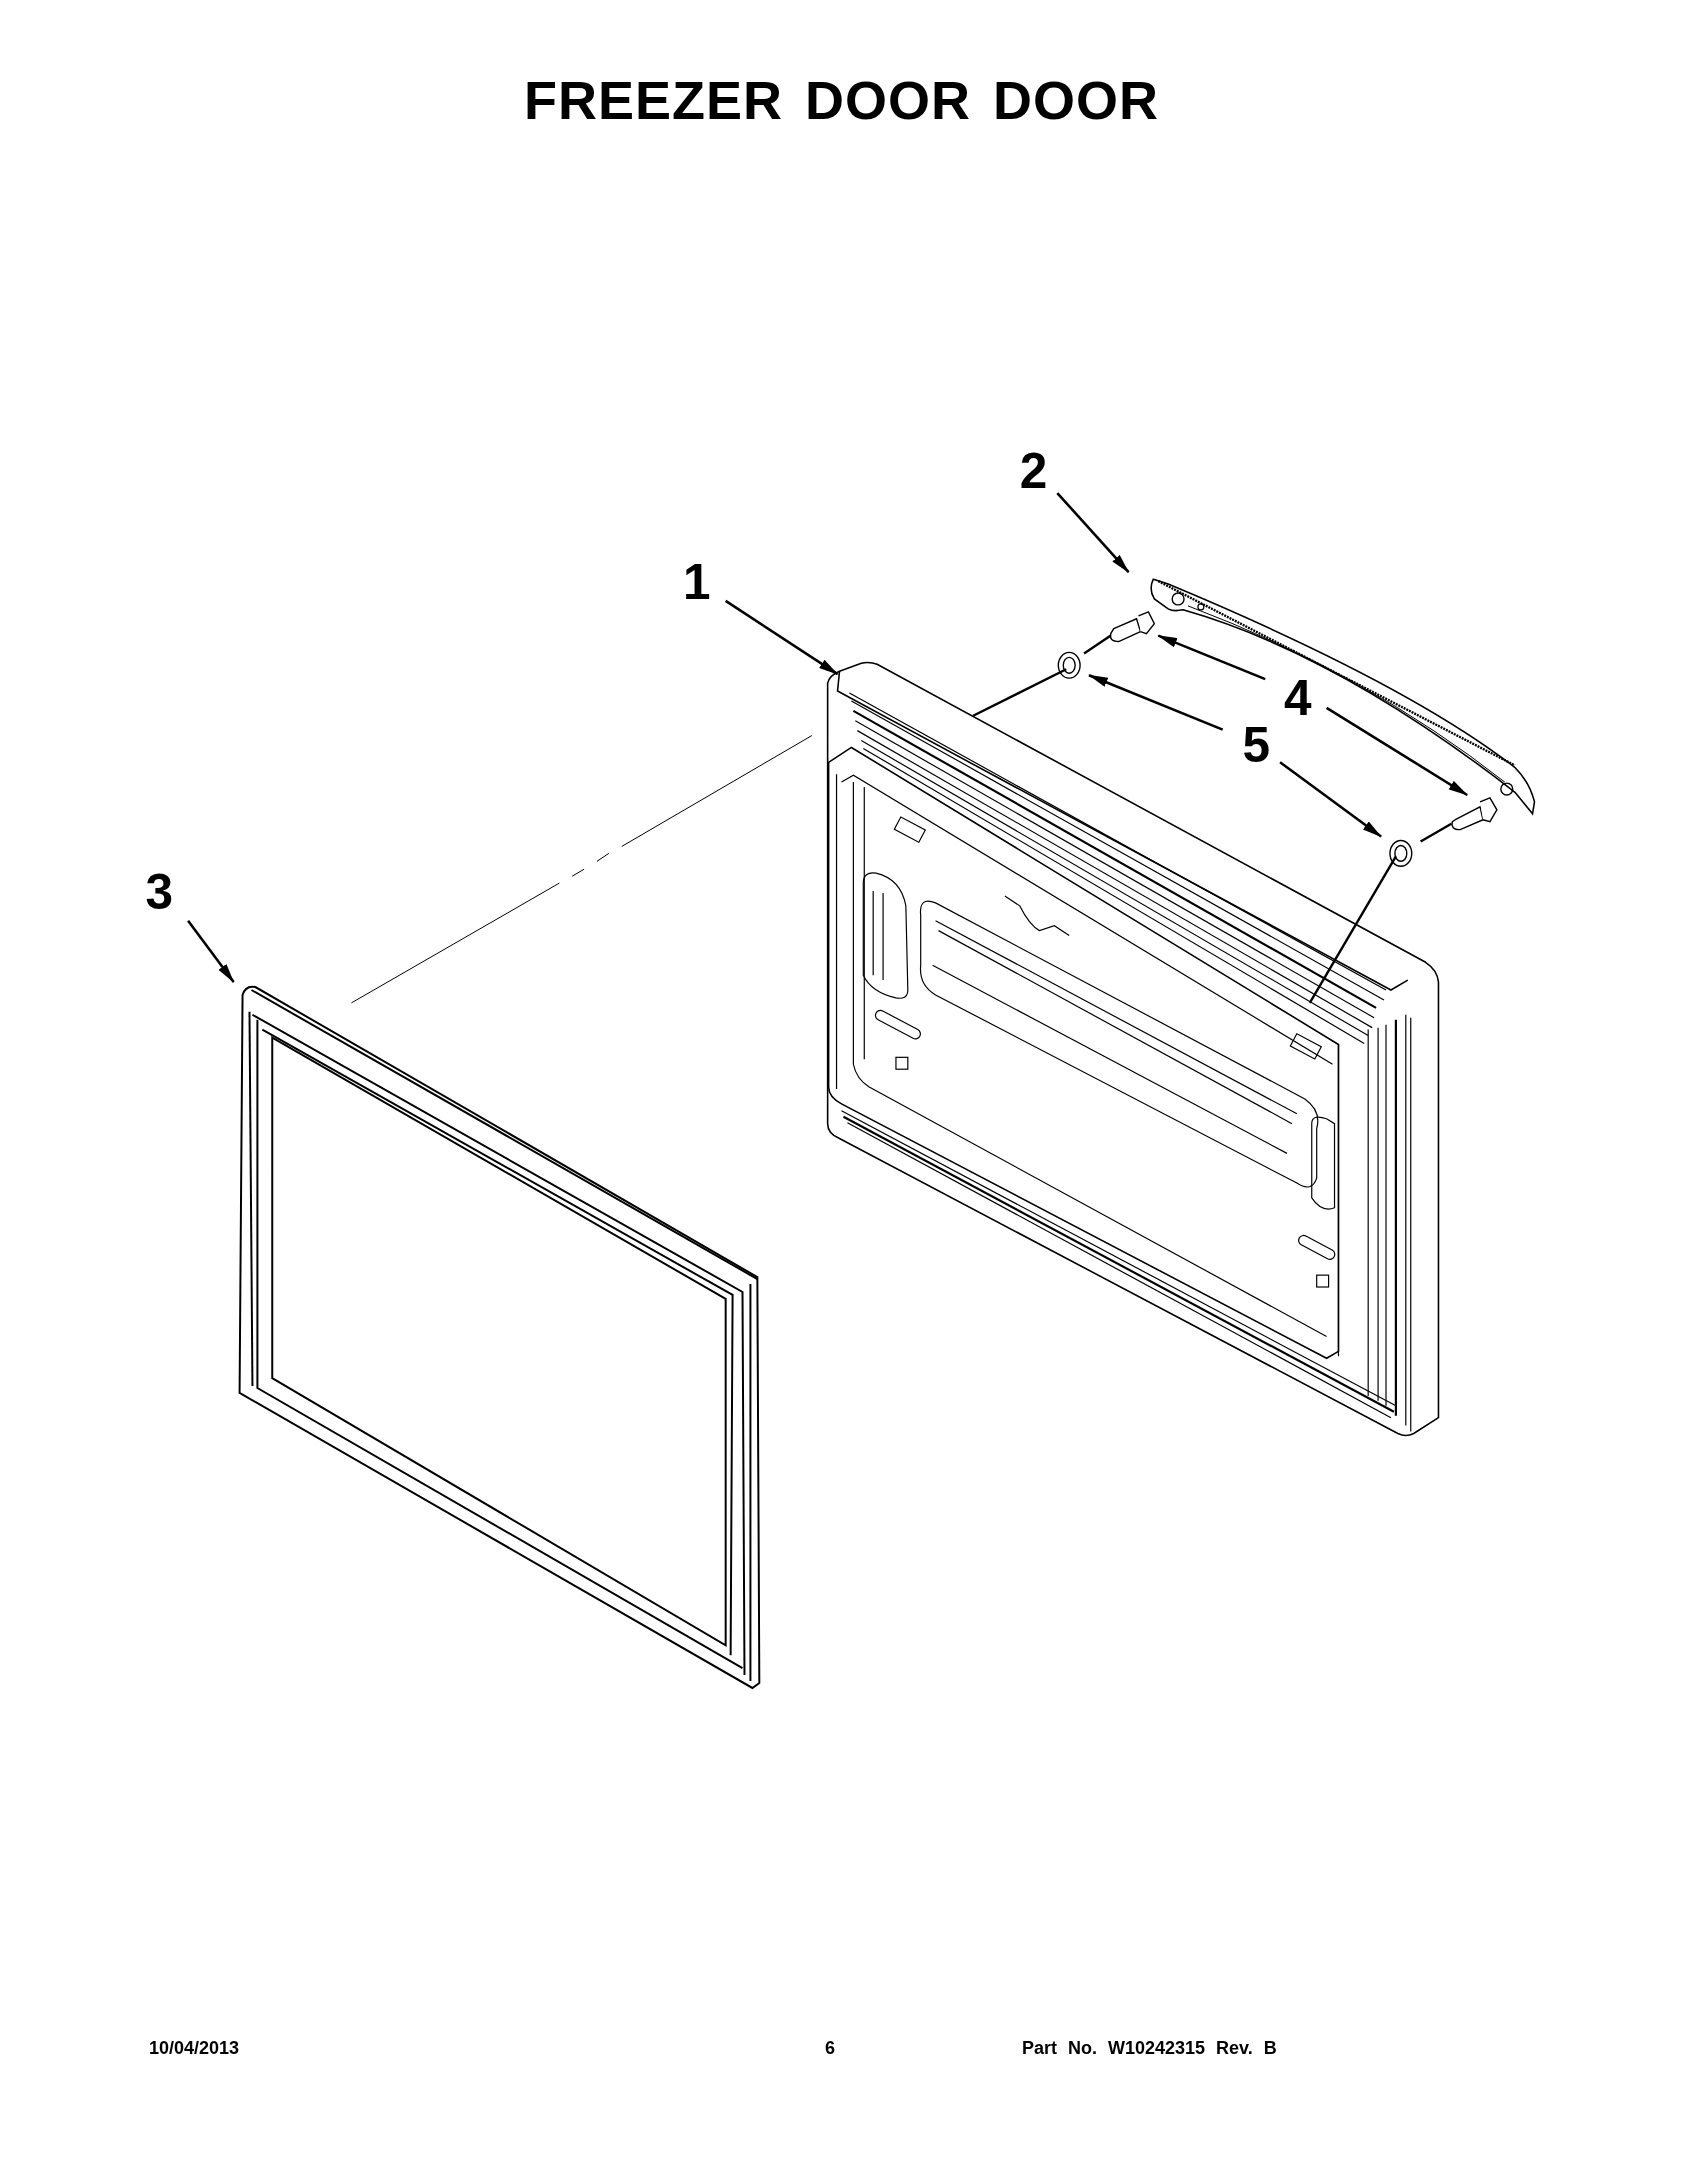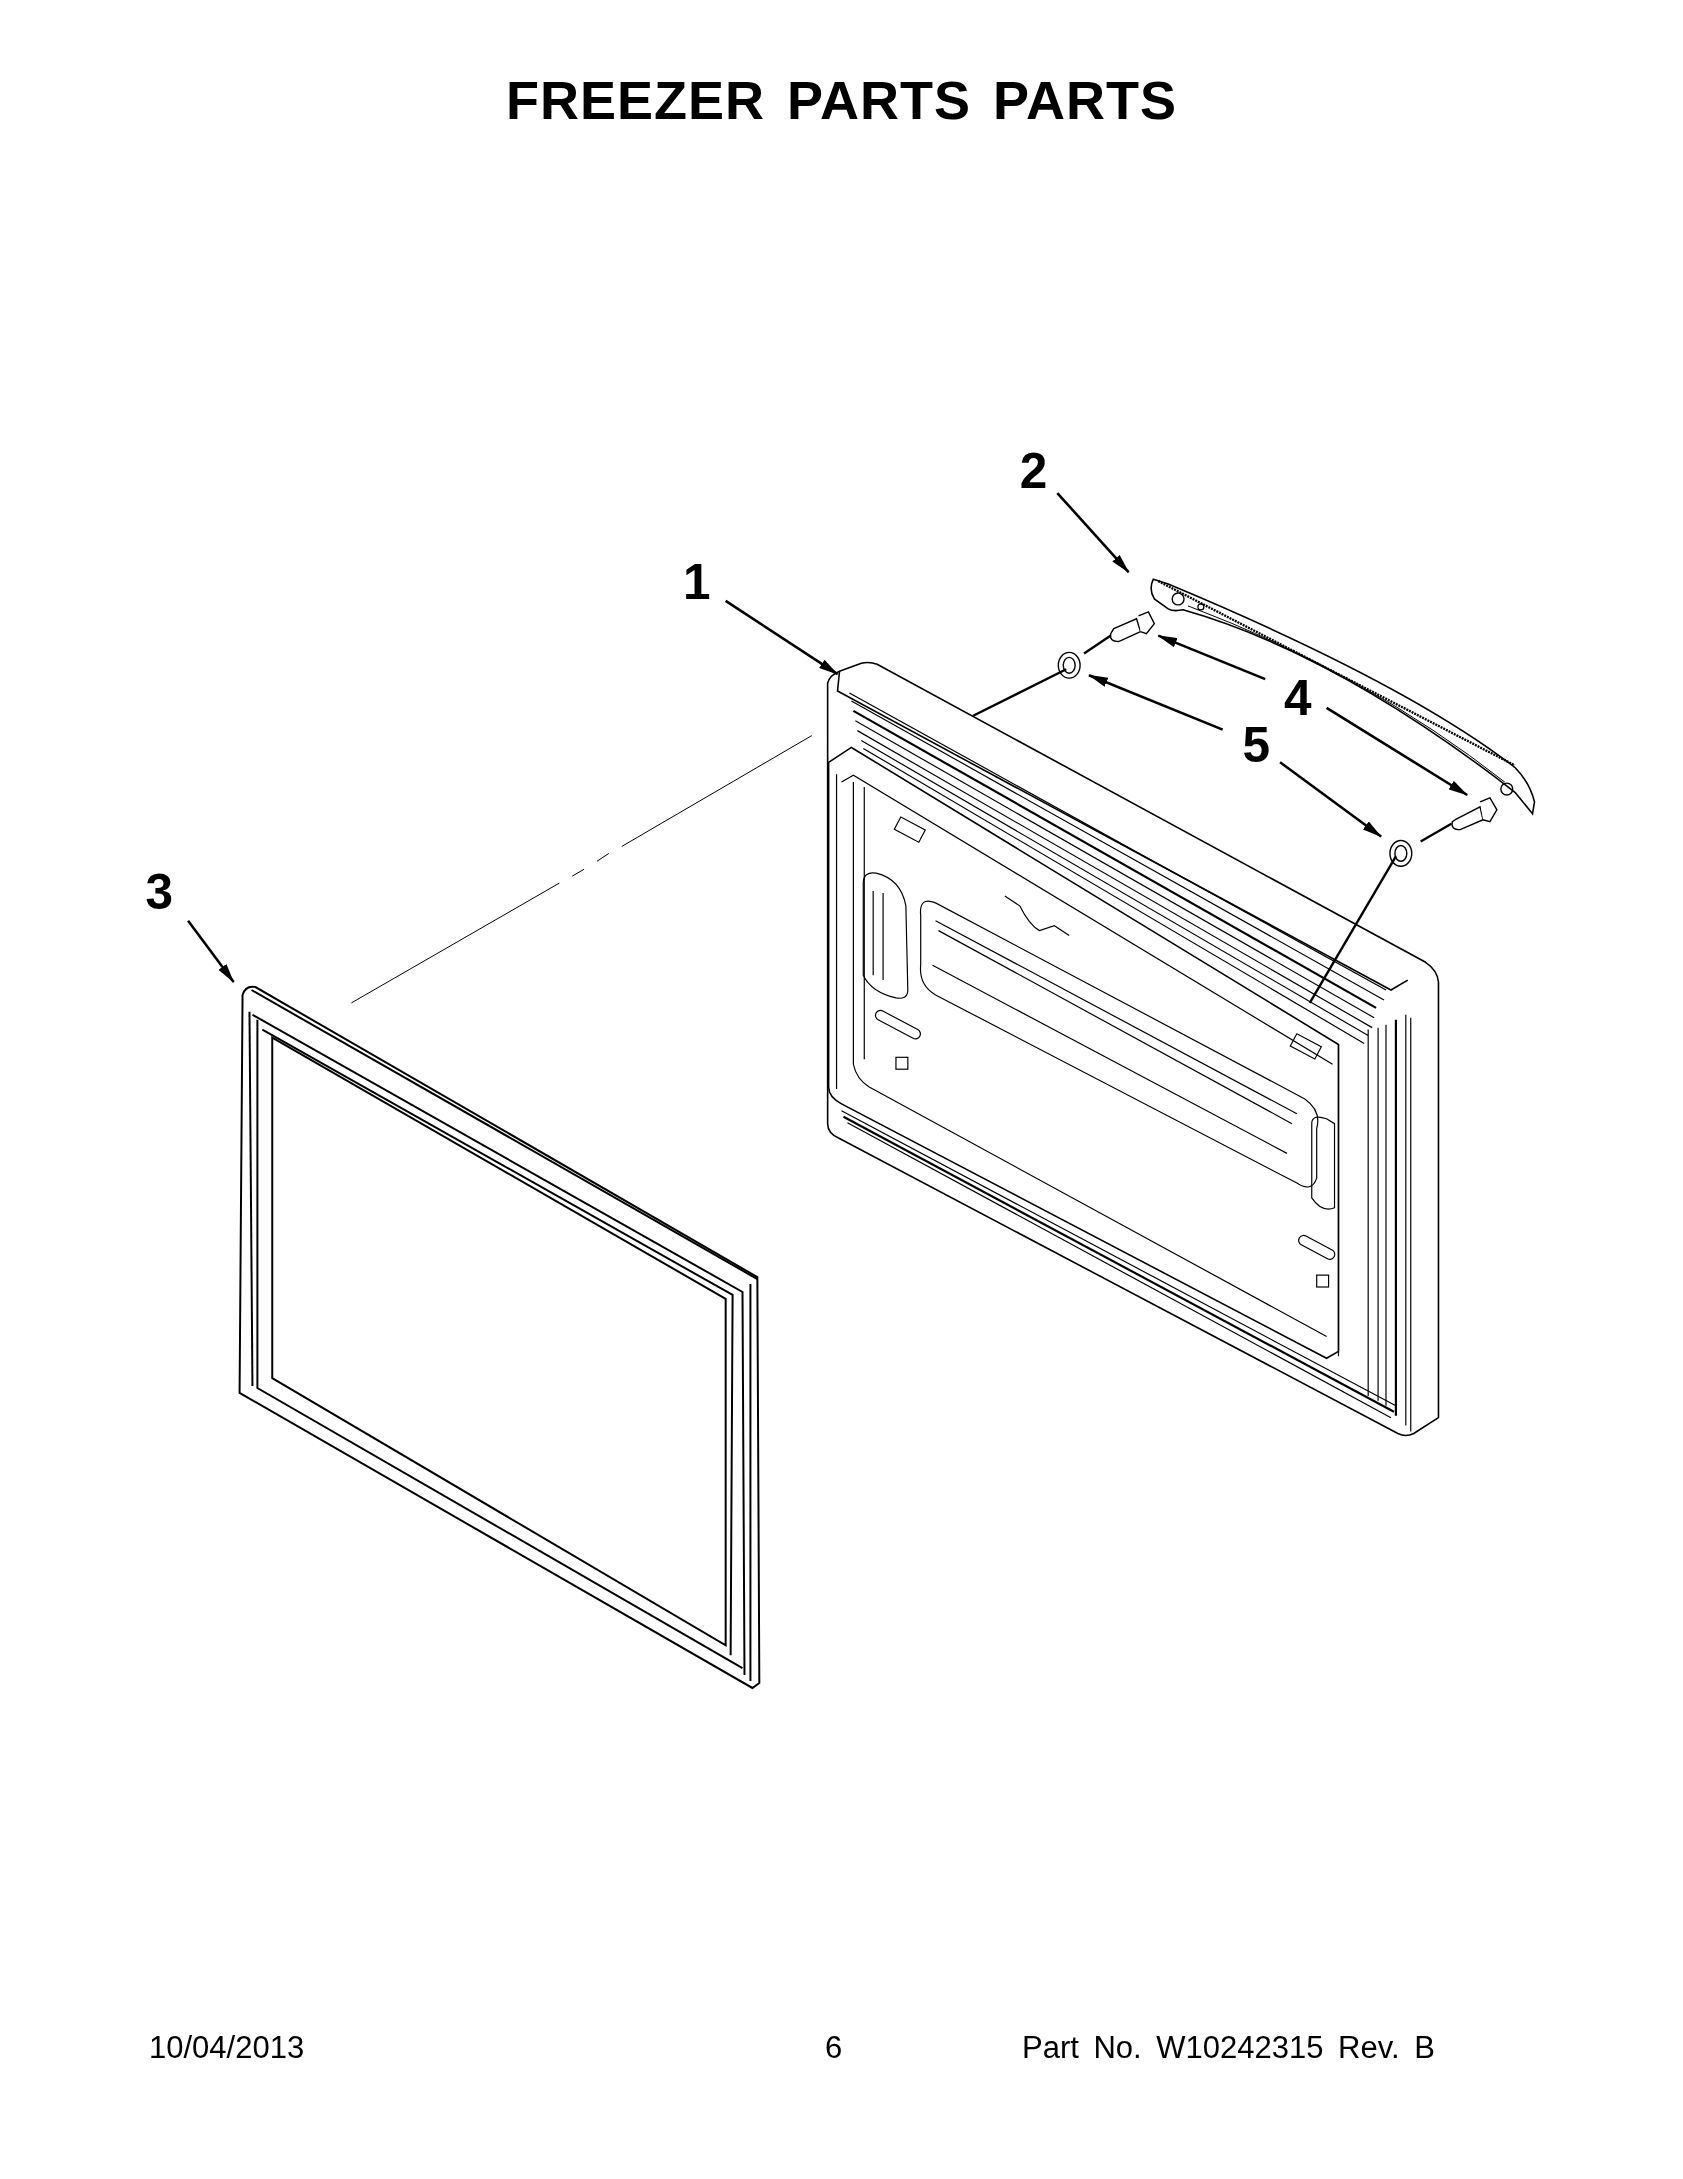--- a/index.html
+++ b/index.html
@@ -5,30 +5,30 @@
     html, body { margin: 0; padding: 0; background: #ffffff; }
     body { width: 1683px; height: 2179px; position: relative; overflow: hidden; font-family: "Liberation Sans", sans-serif; color: #000; }
     .title {
       position: absolute; left: 0; top: 69px; width: 1683px; text-align: center;
       font-family: "Liberation Sans", sans-serif; font-weight: bold; font-size: 54px;
       letter-spacing: 1px; word-spacing: 6px; line-height: 63px;
     }
     .title span { display: inline-block; transform: scaleX(1.0); }
     svg.diagram { position: absolute; left: 0; top: 0; width: 1683px; height: 2179px; }
     .callout { font-family: "Liberation Sans", sans-serif; font-weight: bold; font-size: 50px; }
-    .footer { position: absolute; top: 2033px; font-family: "Liberation Sans", sans-serif; font-size: 31px; line-height: 30px; }
+    .footer { position: absolute; top: 2033px; font-family: "Liberation Sans", sans-serif; font-size: 18px; line-height: 30px; font-weight: bold; }
     .footer-left { left: 149px; }
     .footer-center { left: 825px; }
     .footer-right { left: 1022px; word-spacing: 6px; }
   </style>
 </head>
 <body>
 
 <div class="title">
-  <span>FREEZER PARTS PARTS</span>
+  <span>FREEZER DOOR DOOR</span>
 </div>
 
 <svg class="diagram" viewBox="0 0 1700 2201" xmlns="http://www.w3.org/2000/svg">
   <defs>
     <marker id="arrowhead" viewBox="0 0 20 10" refX="19" refY="5" markerWidth="20" markerHeight="10" markerUnits="userSpaceOnUse" orient="auto">
       <path d="M0,0 L20,5 L0,10 z" fill="#000"></path>
     </marker>
   </defs>
 
   <g fill="none" stroke="#000" stroke-width="1.6">

